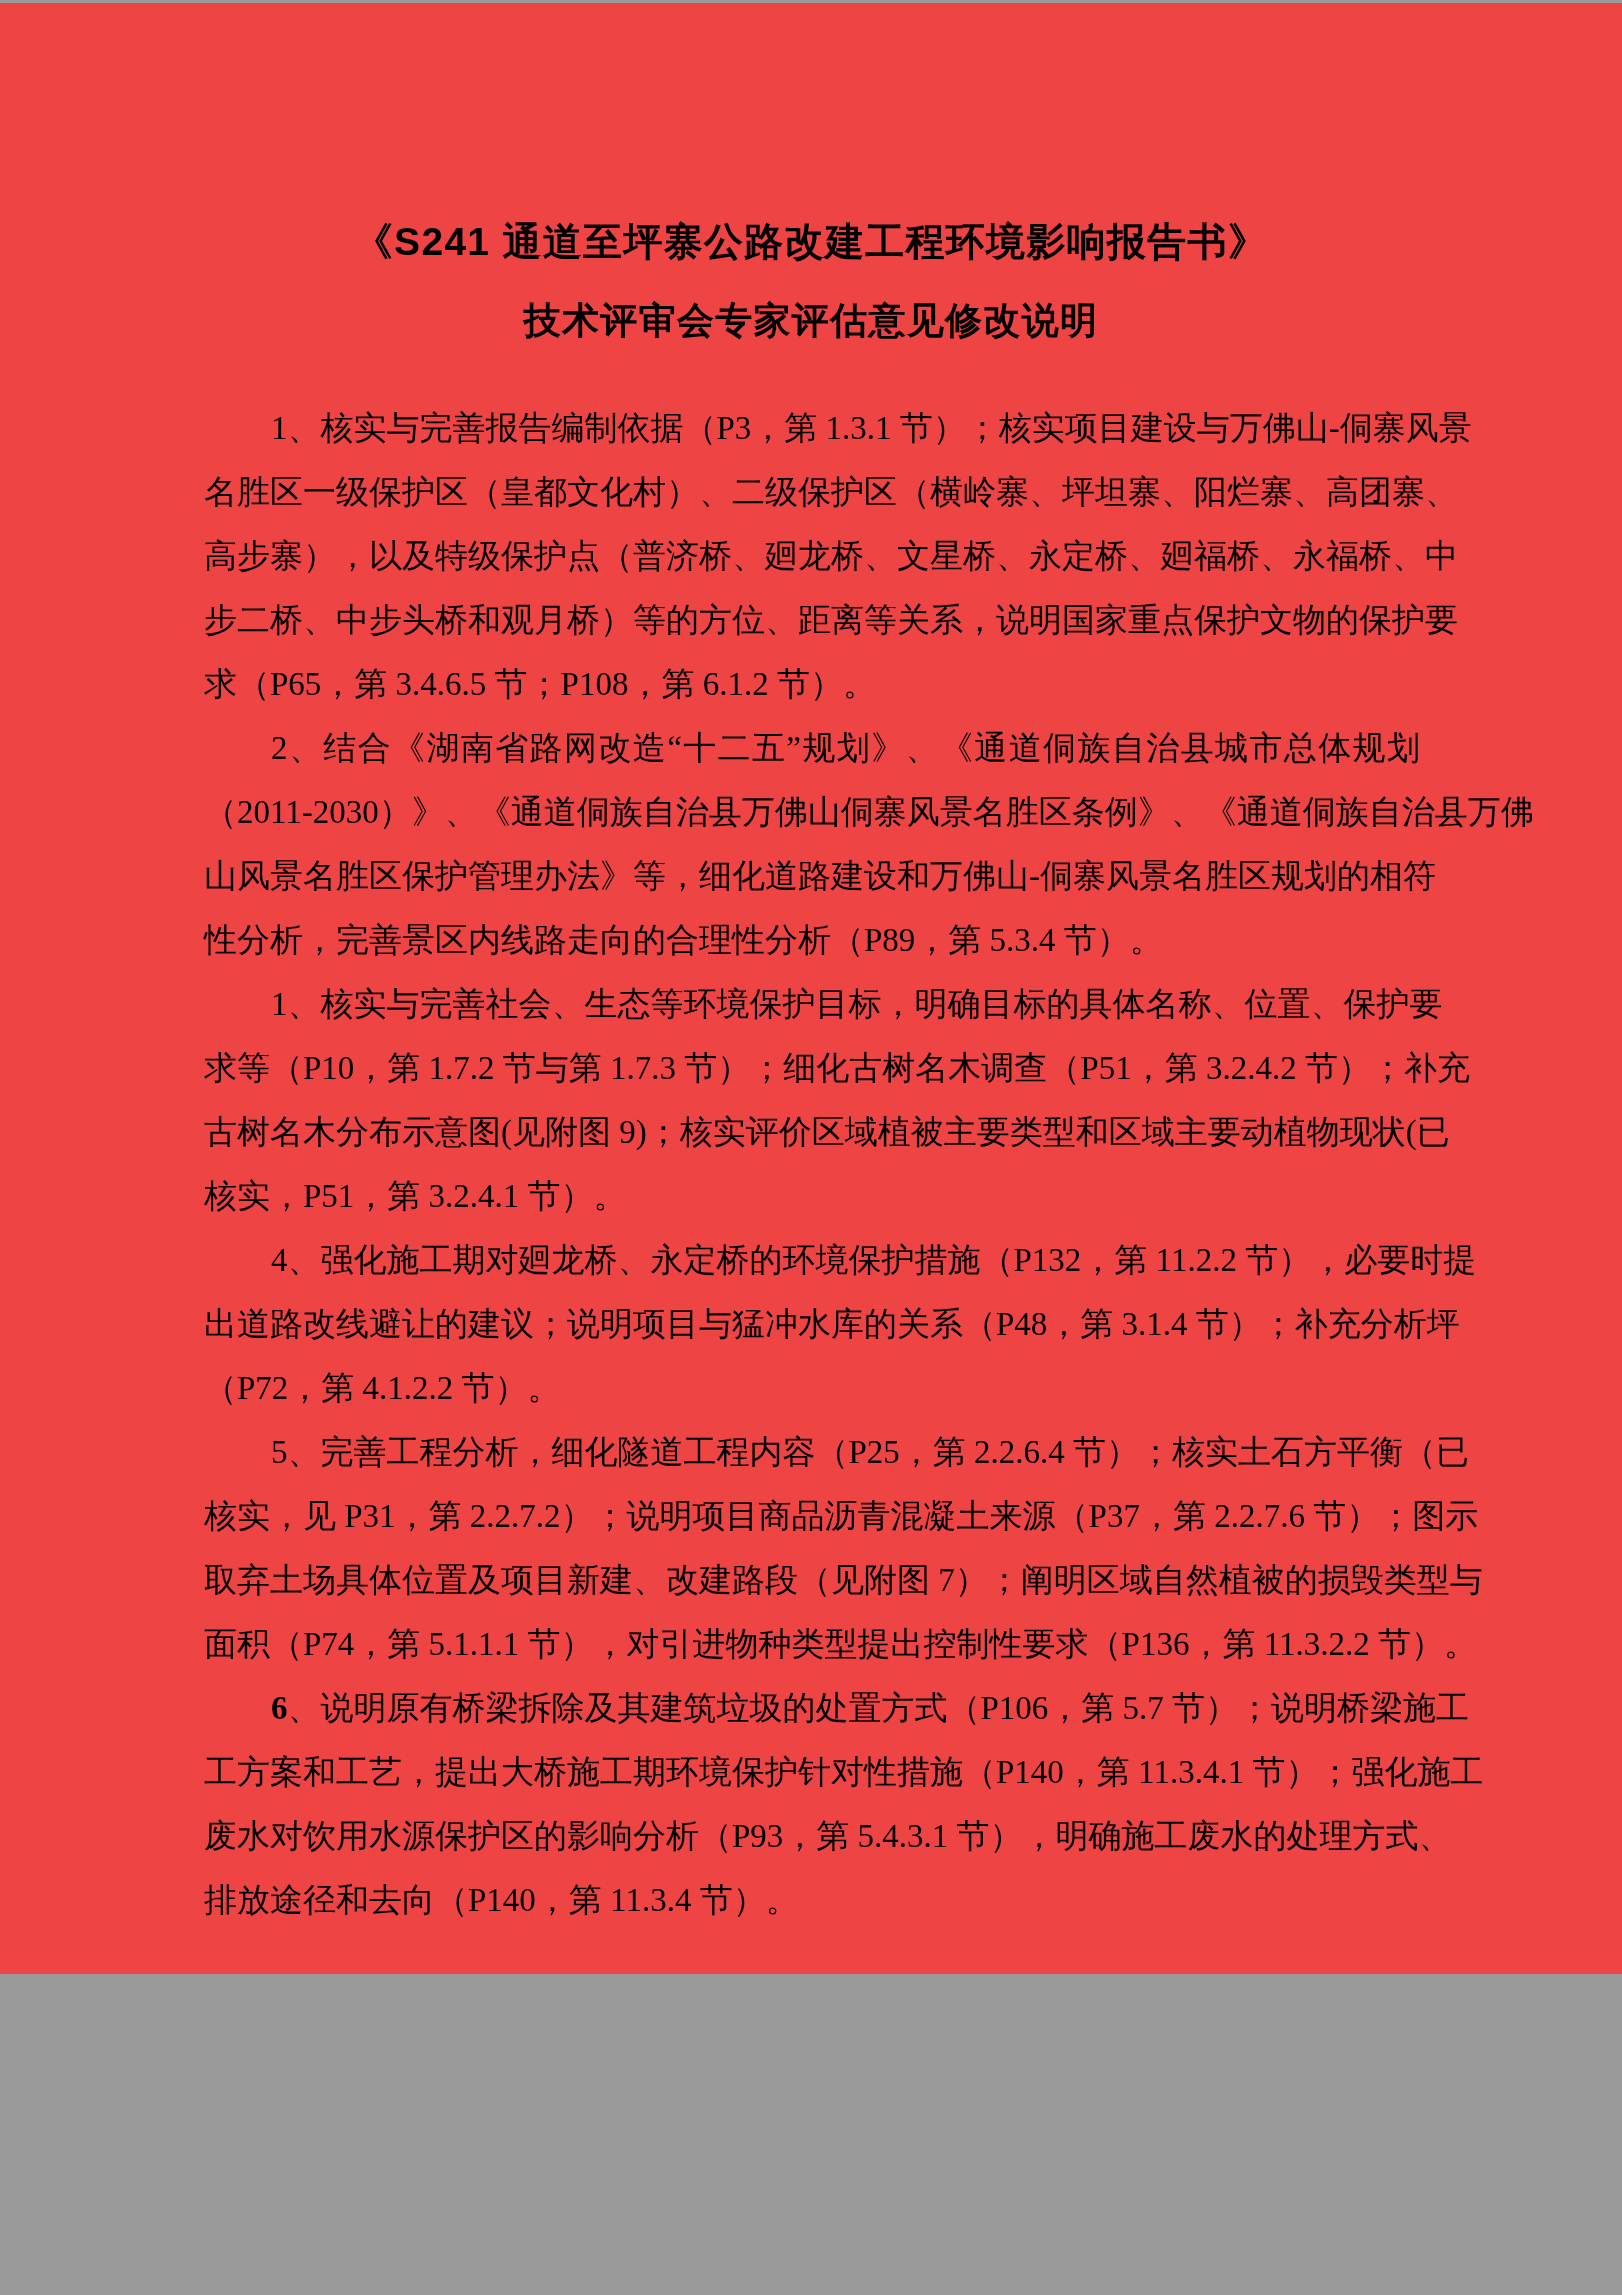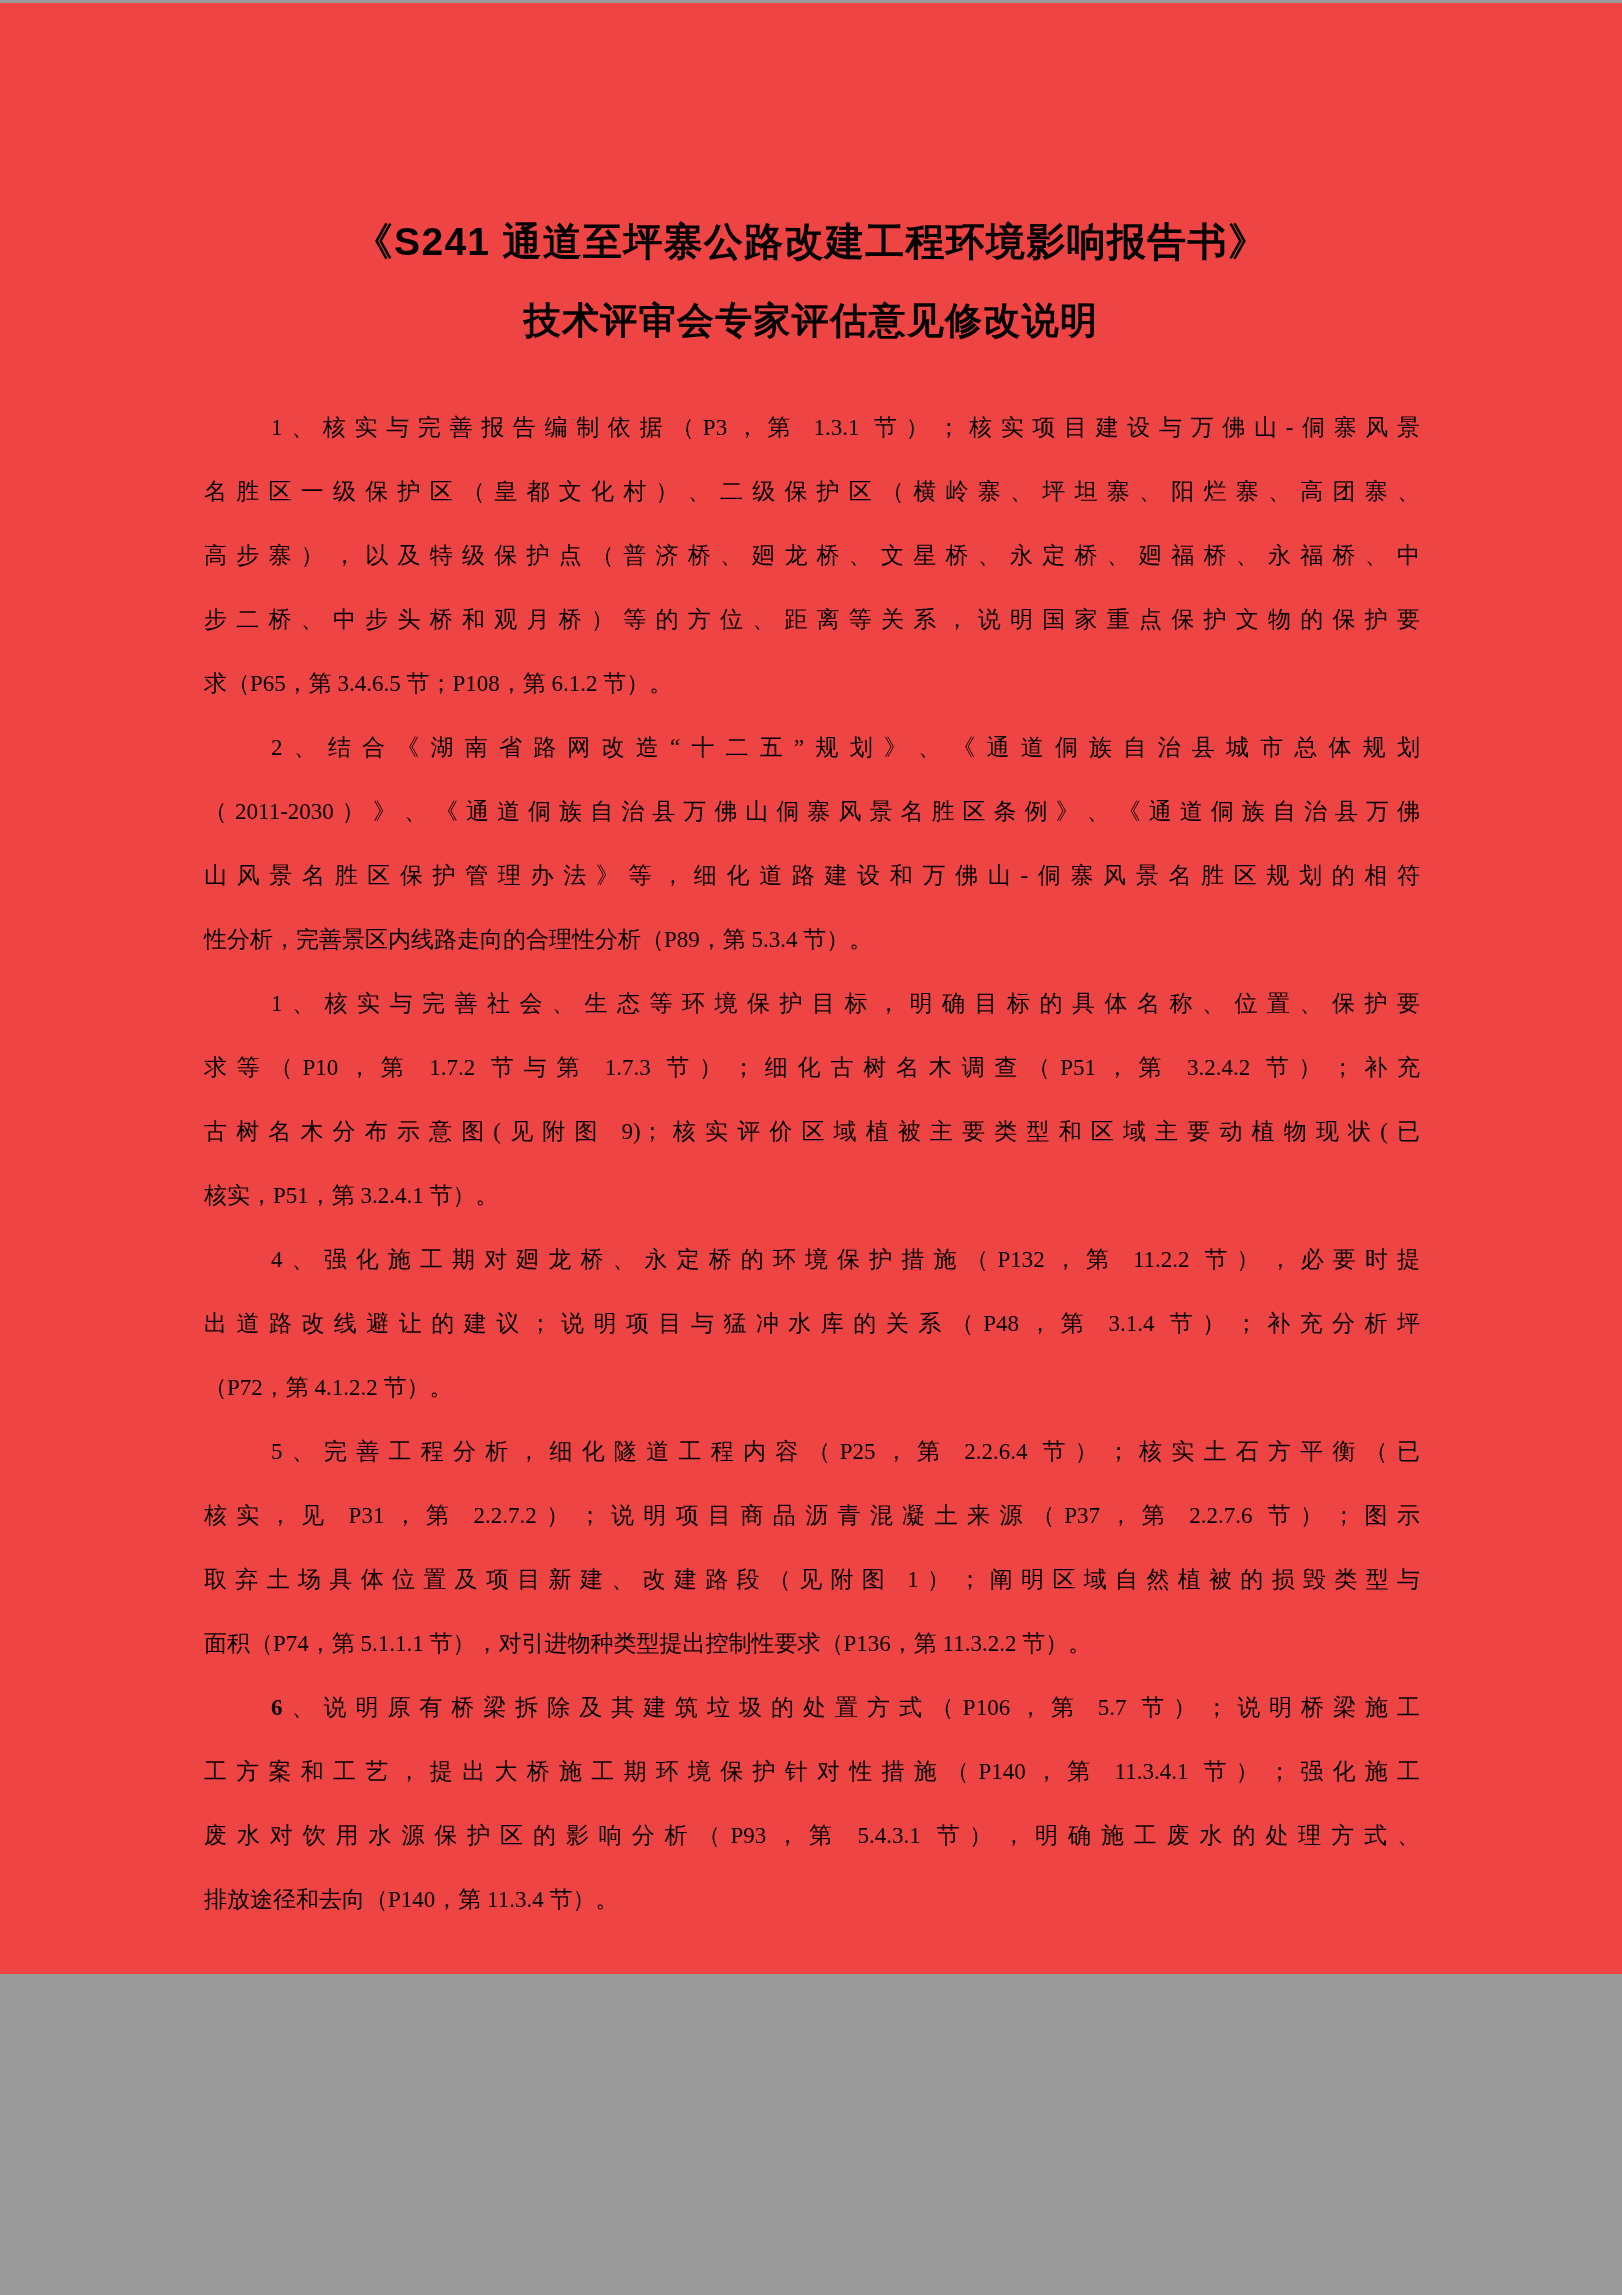--- a/index.html
+++ b/index.html
@@ -32,21 +32,21 @@
   }
   .doc-title.line2 {
     top: 293px;
     font-size: 37px;
   }
   .doc-body {
     position: absolute;
     top: 393px;
     left: 204px;
     width: 1216px;
-    font-size: 23px;
+    font-size: 33px;
     line-height: 64px;
   }
   .para {
     margin: 0;
     padding: 0;
   }
   .line {
     white-space: nowrap;
     text-align: justify;
     text-align-last: justify;
@@ -99,21 +99,21 @@
         <div class="line last">核实，P51，第 3.2.4.1 节）。</div>
       </div>
       <div class="para">
         <div class="line first">4、强化施工期对廻龙桥、永定桥的环境保护措施（P132，第 11.2.2 节），必要时提</div>
         <div class="line">出道路改线避让的建议；说明项目与猛冲水库的关系（P48，第 3.1.4 节）；补充分析坪</div>
         <div class="line last">（P72，第 4.1.2.2 节）。</div>
       </div>
       <div class="para">
         <div class="line first">5、完善工程分析，细化隧道工程内容（P25，第 2.2.6.4 节）；核实土石方平衡（已</div>
         <div class="line">核实，见 P31，第 2.2.7.2）；说明项目商品沥青混凝土来源（P37，第 2.2.7.6 节）；图示</div>
-        <div class="line">取弃土场具体位置及项目新建、改建路段（见附图 1）；阐明区域自然植被的损毁类型与</div>
+        <div class="line">取弃土场具体位置及项目新建、改建路段（见附图 7）；阐明区域自然植被的损毁类型与</div>
         <div class="line last">面积（P74，第 5.1.1.1 节），对引进物种类型提出控制性要求（P136，第 11.3.2.2 节）。</div>
       </div>
       <div class="para">
         <div class="line first"><span class="bold-lead">6</span><span>、说明原有桥梁拆除及其建筑垃圾的处置方式（P106，第 5.7 节）；说明桥梁施工</span></div>
         <div class="line">工方案和工艺，提出大桥施工期环境保护针对性措施（P140，第 11.3.4.1 节）；强化施工</div>
         <div class="line">废水对饮用水源保护区的影响分析（P93，第 5.4.3.1 节），明确施工废水的处理方式、</div>
         <div class="line last">排放途径和去向（P140，第 11.3.4 节）。</div>
       </div>
     </div>
 

